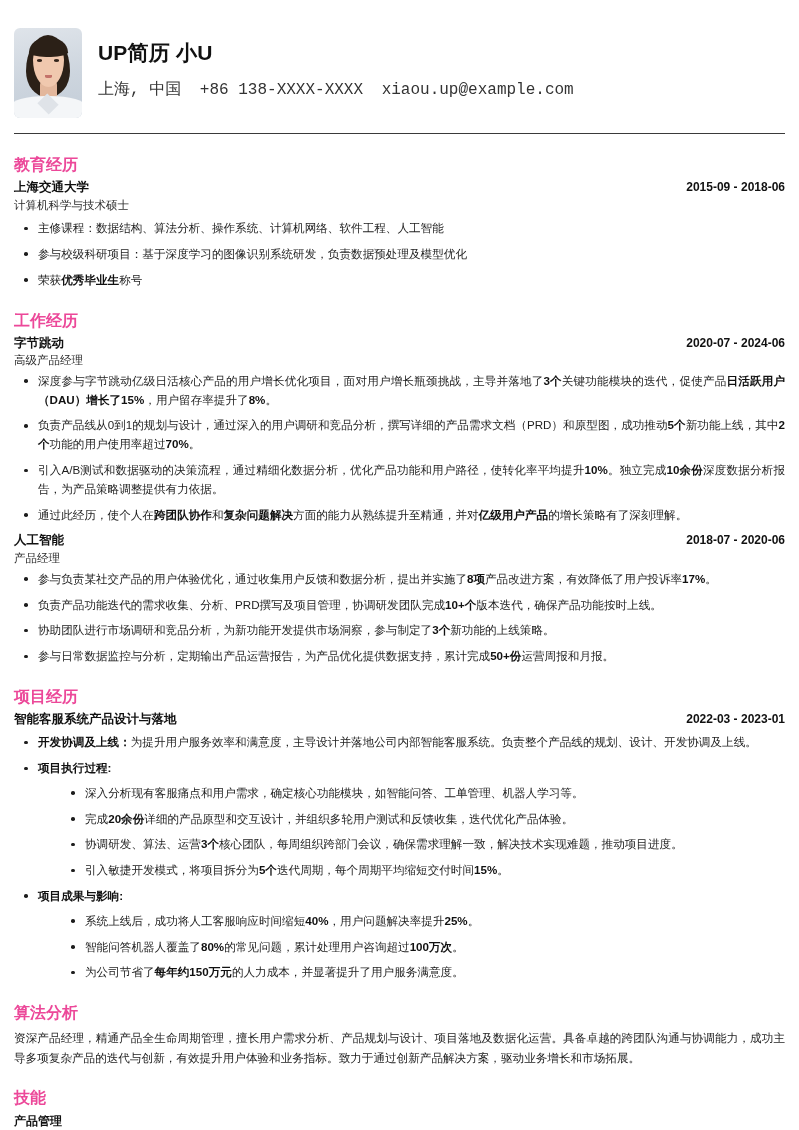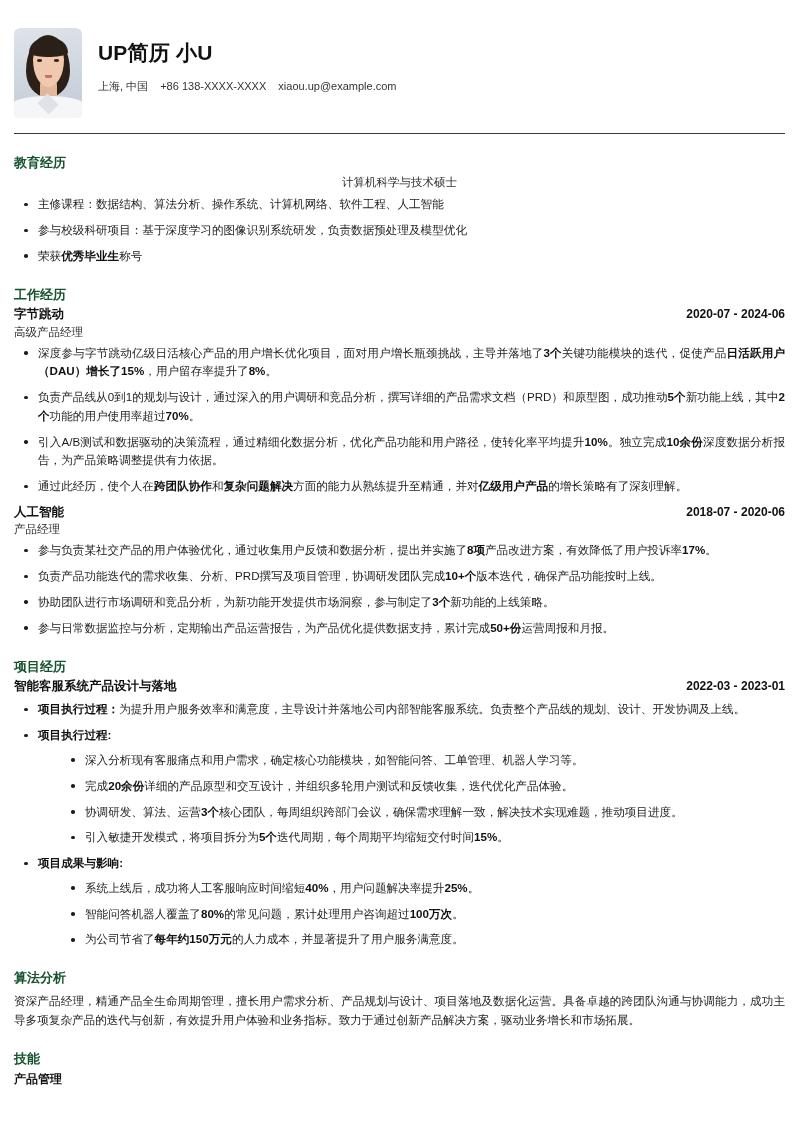--- a/index.html
+++ b/index.html
@@ -104,40 +104,41 @@
   }
   .name {
     font-size: 21px;
     font-weight: bold;
     line-height: 1.2;
     letter-spacing: 0.2px;
     color: #111111;
   }
   .contact {
     margin-top: 14px;
-    font-size: 11px;
+    font-size: 16px;
     color: #333333;
     line-height: 1.4;
+    font-family: Liberation Mono, monospace;
   }
   .contact span { margin-right: 9px; }
   .contact span:last-child { margin-right: 0; }
 
   .hr {
     border: 0;
     border-top: 1.4px solid #3a3a3a;
     margin: 7px 0 0 0;
     width: 771px;
   }
 
   
   .section { margin-top: 19px; }
   .section-title {
-    font-size: 13px;
-    font-weight: bold;
-    color: #14532d;
+    font-size: 16px;
+    font-weight: bold;
+    color: #ec4899;
     line-height: 1.5;
     margin-bottom: 1px;
   }
   .entry { margin-bottom: 2px; }
   .entry-row {
     display: flex;
     justify-content: space-between;
     align-items: baseline;
     line-height: 1.55;
   }
@@ -147,21 +148,21 @@
     color: #111111;
   }
   .entry-date {
     font-size: 12px;
     font-weight: bold;
     color: #111111;
     white-space: nowrap;
   }
   .entry-sub-row {
     display: flex;
-    justify-content: center;
+    justify-content: flex-start;
     align-items: baseline;
     line-height: 1.55;
     font-family: Liberation Mono, monospace;
   }
   .entry-sub {
     font-size: 11.5px;
     color: #2b2b2b;
   }
   .entry-sub-right {
     font-size: 11.5px;
@@ -245,20 +246,24 @@
         <span>+86 138-XXXX-XXXX</span>
         <span>xiaou.up@example.com</span>
       </div>
     </div>
   </div>
   <hr class="hr">
 
   <div class="section">
     <div class="section-title">教育经历</div>
     <div class="entry">
+      <div class="entry-row">
+        <div class="entry-title">上海交通大学</div>
+        <div class="entry-date">2015-09 - 2018-06</div>
+      </div>
       <div class="entry-sub-row">
         <div class="entry-sub">计算机科学与技术</div>
         <div class="entry-sub-right">硕士</div>
       </div>
       <ul class="bullets">
           <li>主修课程：数据结构、算法分析、操作系统、计算机网络、软件工程、人工智能</li>
           <li>参与校级科研项目：基于深度学习的图像识别系统研发，负责数据预处理及模型优化</li>
           <li>荣获<b>优秀毕业生</b>称号</li>
         </ul>
     </div>
@@ -298,21 +303,21 @@
 
   <div class="section">
     <div class="section-title">项目经历</div>
     <div>
         <div class="entry">
           <div class="entry-row">
             <div class="entry-title">智能客服系统产品设计与落地</div>
             <div class="entry-date">2022-03 - 2023-01</div>
           </div>
           <ul class="bullets">
-            <li><b>项目执行过程：</b>为提升用户服务效率和满意度，主导设计并落地公司内部智能客服系统。负责整个产品线的规划、设计、开发协调及上线。</li>
+            <li><b>开发协调及上线：</b>为提升用户服务效率和满意度，主导设计并落地公司内部智能客服系统。负责整个产品线的规划、设计、开发协调及上线。</li>
             <li><b>项目执行过程:</b><ul class="bullets">
                 <li>深入分析现有客服痛点和用户需求，确定核心功能模块，如智能问答、工单管理、机器人学习等。</li>
                 <li>完成<b>20余份</b>详细的产品原型和交互设计，并组织多轮用户测试和反馈收集，迭代优化产品体验。</li>
                 <li>协调研发、算法、运营<b>3个</b>核心团队，每周组织跨部门会议，确保需求理解一致，解决技术实现难题，推动项目进度。</li>
                 <li>引入敏捷开发模式，将项目拆分为<b>5个</b>迭代周期，每个周期平均缩短交付时间<b>15%</b>。</li>
               </ul></li>
             <li><b>项目成果与影响:</b><ul class="bullets">
                 <li>系统上线后，成功将人工客服响应时间缩短<b>40%</b>，用户问题解决率提升<b>25%</b>。</li>
                 <li>智能问答机器人覆盖了<b>80%</b>的常见问题，累计处理用户咨询超过<b>100万次</b>。</li>
                 <li>为公司节省了<b>每年约150万元</b>的人力成本，并显著提升了用户服务满意度。</li>

